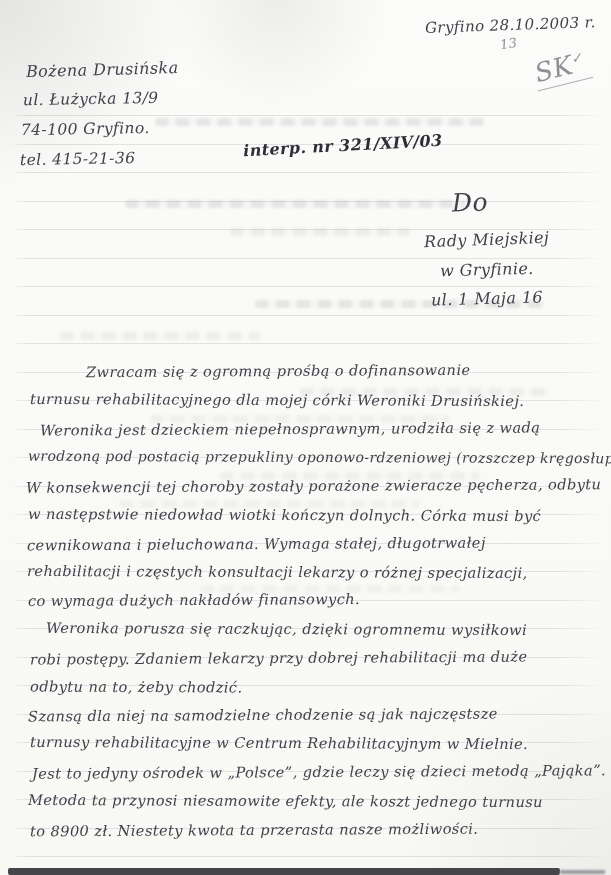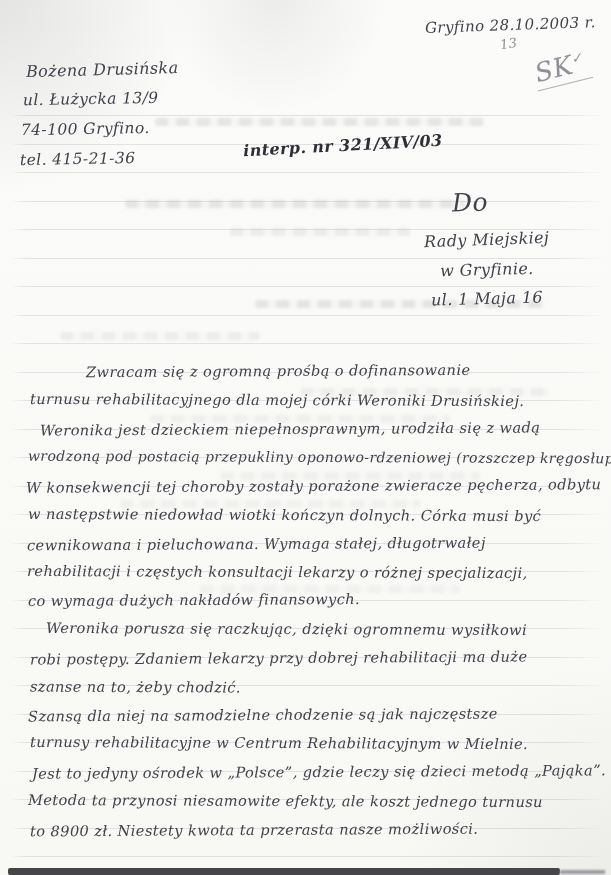--- a/index.html
+++ b/index.html
@@ -92,21 +92,21 @@
   <div class="hw bodyline" style="left:30px;top:391px;">turnusu rehabilitacyjnego dla mojej córki Weroniki Drusińskiej.</div>
   <div class="hw bodyline" style="left:40px;top:420px;">Weronika jest dzieckiem niepełnosprawnym, urodziła się z wadą</div>
   <div class="hw bodyline" style="left:28px;top:449px;font-size:14px;">wrodzoną pod postacią przepukliny oponowo-rdzeniowej (rozszczep kręgosłupa)</div>
   <div class="hw bodyline" style="left:26px;top:477px;">W konsekwencji tej choroby zostały porażone zwieracze pęcherza, odbytu</div>
   <div class="hw bodyline" style="left:28px;top:506px;">w następstwie niedowład wiotki kończyn dolnych. Córka musi być</div>
   <div class="hw bodyline" style="left:27px;top:535px;">cewnikowana i pieluchowana. Wymaga stałej, długotrwałej</div>
   <div class="hw bodyline" style="left:27px;top:563px;">rehabilitacji i częstych konsultacji lekarzy o różnej specjalizacji,</div>
   <div class="hw bodyline" style="left:28px;top:591px;">co wymaga dużych nakładów finansowych.</div>
   <div class="hw bodyline" style="left:46px;top:620px;">Weronika porusza się raczkując, dzięki ogromnemu wysiłkowi</div>
   <div class="hw bodyline" style="left:30px;top:649px;">robi postępy. Zdaniem lekarzy przy dobrej rehabilitacji ma duże</div>
-  <div class="hw bodyline" style="left:30px;top:678px;">szanse na to, żeby chodzić.</div>
+  <div class="hw bodyline" style="left:30px;top:678px;">odbytu na to, żeby chodzić.</div>
   <div class="hw bodyline" style="left:28px;top:706px;">Szansą dla niej na samodzielne chodzenie są jak najczęstsze</div>
   <div class="hw bodyline" style="left:30px;top:734px;">turnusy rehabilitacyjne w Centrum Rehabilitacyjnym w Mielnie.</div>
   <div class="hw bodyline" style="left:32px;top:763px;">Jest to jedyny ośrodek w „Polsce”, gdzie leczy się dzieci metodą „Pająka”.</div>
   <div class="hw bodyline" style="left:28px;top:792px;">Metoda ta przynosi niesamowite efekty, ale koszt jednego turnusu</div>
   <div class="hw bodyline" style="left:30px;top:821px;">to 8900 zł. Niestety kwota ta przerasta nasze możliwości.</div>
 </div>
 
 <div class="scan-bottom"></div>
 <div class="scan-bottom2"></div>
 

